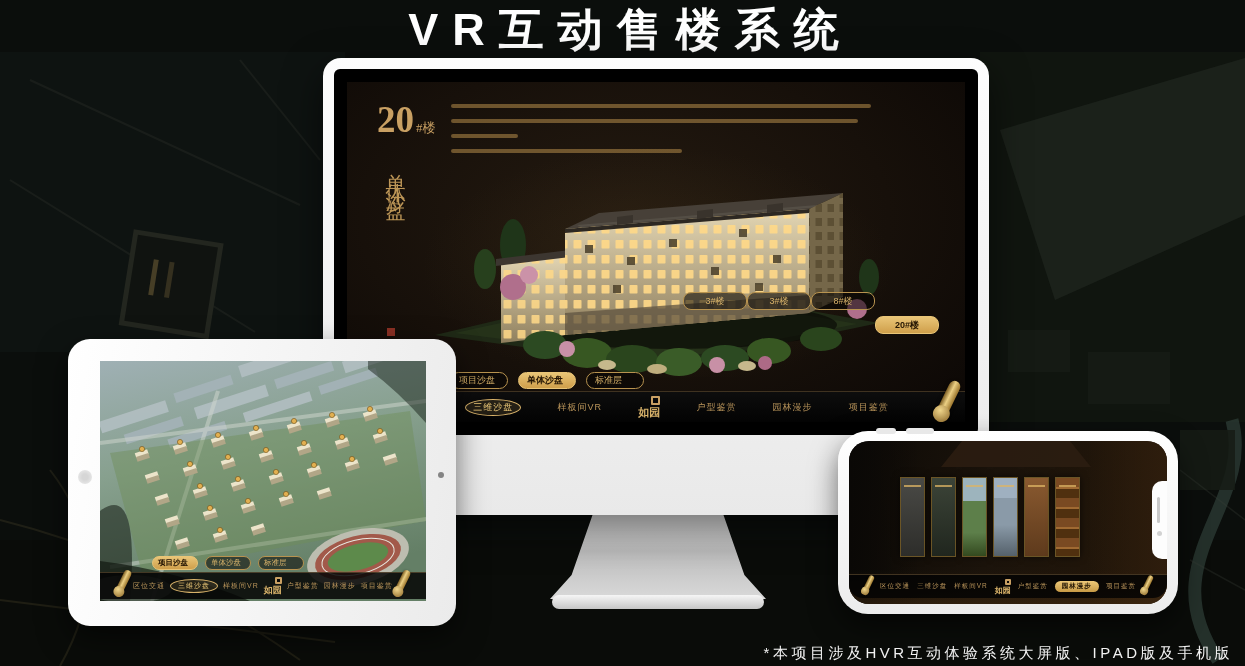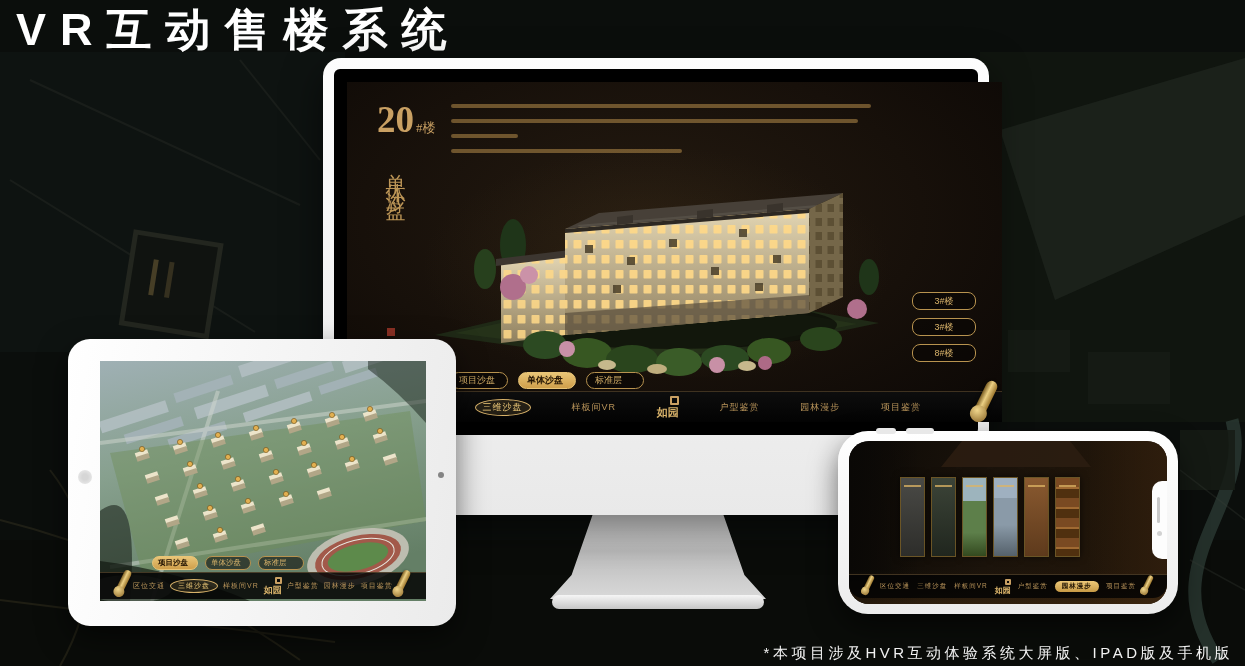--- a/index.html
+++ b/index.html
@@ -1,21 +1,21 @@
 <!DOCTYPE html>
 <html><head>
 <meta charset="utf-8">
 <style>
   html,body{margin:0;padding:0;background:#000;}
   #stage{position:relative;width:1245px;height:666px;overflow:hidden;
          background:#0b0e0c;font-family:"Liberation Sans",sans-serif;}
   #bg-art{position:absolute;left:0;top:0;z-index:0;}
 
   
-  .page-title{position:absolute;top:0px;left:16px;right:0;z-index:1;
+  .page-title{position:absolute;top:0px;left:16px;right:0;text-align:center;z-index:1;
     color:#fff;font-size:45px;font-weight:bold;letter-spacing:14px;white-space:nowrap;}
   .footnote{position:absolute;right:12px;bottom:3px;z-index:6;color:#f2f2f2;
     font-size:15px;letter-spacing:3.5px;white-space:nowrap;}
 
   
   .pill{display:inline-block;min-width:40px;padding:0 8px;text-align:left;
     border:1px solid #b8934f;border-radius:9px;color:#d8b26a;
     background:rgba(8,6,3,.55);white-space:nowrap;}
   .pill.active{background:linear-gradient(#e9c577,#cf9f4b);color:#241503;
     border-color:#e9c577;font-weight:bold;}
@@ -37,38 +37,38 @@
   .scroll-deco::after{content:"";position:absolute;left:-2px;bottom:-4px;width:13px;height:13px;
     border-radius:50%;background:radial-gradient(circle at 35% 35%,#f0d68c,#8a6526);}
 
   
   #monitor{position:absolute;left:323px;top:58px;width:666px;height:457px;z-index:2;
     background:linear-gradient(#fdfdfd,#e9e9e9);border-radius:18px;
     box-shadow:0 14px 38px rgba(0,0,0,.55);}
   #monitor-bezel{position:absolute;left:11px;top:11px;width:644px;height:366px;
     background:#000;border-radius:6px;}
   #monitor-screen{position:absolute;left:13px;top:13px;width:618px;height:340px;overflow:hidden;
-    background:radial-gradient(ellipse at 45% 40%,#241a10 0%,#17100a 55%,#0b0705 100%);padding-left:37px;}
+    background:radial-gradient(ellipse at 45% 40%,#241a10 0%,#17100a 55%,#0b0705 100%);}
   #monitor-stand{position:absolute;left:550px;top:513px;width:216px;height:86px;z-index:1;
     background:linear-gradient(180deg,#ececec,#bdbdbd 45%,#d9d9d9);
     clip-path:polygon(20% 0,80% 0,90% 72%,100% 100%,0 100%,10% 72%);}
   #monitor-base{position:absolute;left:552px;top:595px;width:212px;height:14px;z-index:1;
     border-radius:7px;background:linear-gradient(#f6f6f6,#c6c6c6);}
 
   .m-heading{position:absolute;left:30px;top:16px;color:#c9a063;
     font-family:"Liberation Serif",serif;}
   .m-heading .num{font-size:37px;font-weight:bold;}
   .m-heading .suf{font-size:13px;margin-left:2px;}
   .m-vertical{position:absolute;left:36px;top:76px;height:160px;writing-mode:vertical-rl;
     color:#bd9657;font-family:"Liberation Serif",serif;font-size:20px;letter-spacing:9px;}
   .seal-stamp{position:absolute;left:40px;top:246px;width:8px;height:8px;background:#8a3024;}
   .m-par{position:absolute;left:104px;top:22px;width:420px;}
   .m-par div{height:4px;margin-bottom:11px;background:rgba(195,152,80,.5);border-radius:2px;}
   .m-building{position:absolute;left:70px;top:35px;}
-  .m-floorbtns{position:absolute;right:26px;top:210px;display:flex;flex-direction:column;gap:8px;}
+  .m-floorbtns{position:absolute;right:26px;top:210px;display:flex;flex-direction:row;gap:0;}
   .floor-btn{width:62px;height:16px;line-height:16px;text-align:center;font-size:9px;
     border:1px solid #b8934f;border-radius:8px;color:#d8b26a;background:rgba(8,6,3,.55);}
   .floor-btn.active{background:linear-gradient(#e9c577,#cf9f4b);color:#241503;
     font-weight:bold;border-color:#e9c577;margin-top:24px;}
   .m-pills{position:absolute;left:103px;top:290px;display:flex;gap:10px;
     font-size:9px;line-height:15px;}
   .m-pills .pill{height:15px;}
   #monitor .navbar{bottom:0;height:30px;font-size:9px;padding:0 40px 0 6px;}
   #monitor .app-logo .logo-text{font-size:11px;}
   #monitor .m-scroll{position:absolute;right:12px;top:-8px;transform:rotate(26deg) scale(1.3);}

